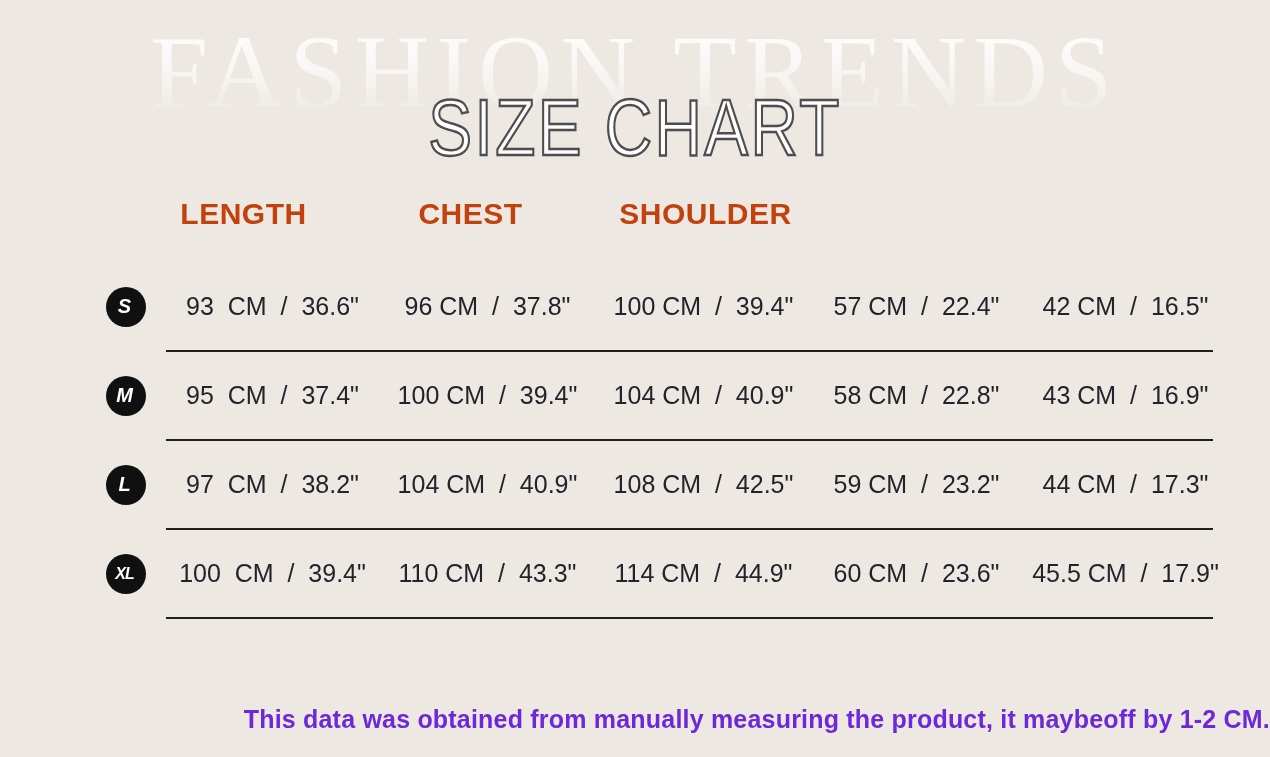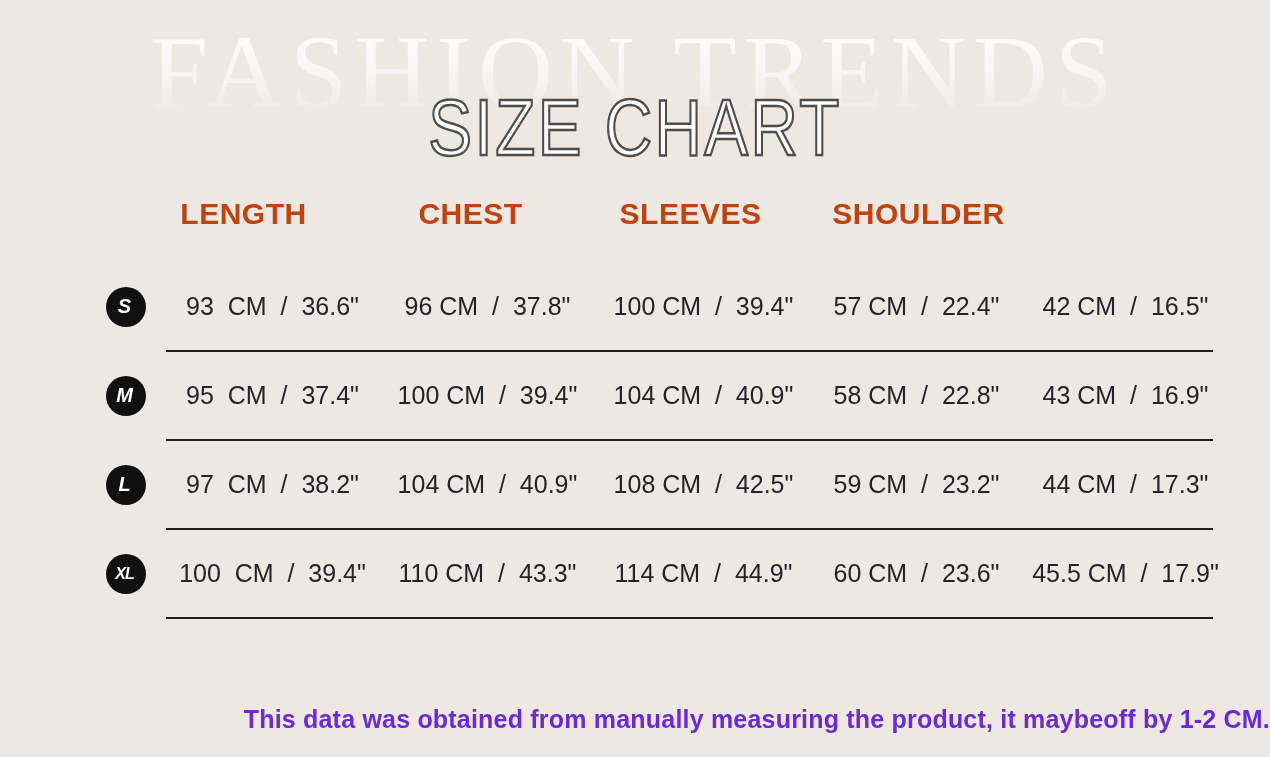--- a/index.html
+++ b/index.html
@@ -135,21 +135,20 @@
   <div class="bg-title">FASHION TRENDS</div>
 
   <h1 class="main-title"><span class="stroke-text">SIZE CHART</span></h1>
 
   <div class="size-table">
 
     <div class="thead">
       <div class="badge-cell"></div>
       <div class="th th-1">LENGTH</div>
       <div class="th th-3">CHEST</div>
-      <div class="th th-4">SLEEVES</div>
       <div class="th th-5">SHOULDER</div>
     </div>
 
     <div class="trow">
       <div class="badge-cell">
         <span class="badge">S</span>
       </div>
       <div class="td col-1">93  CM  /  36.6"</div>
       <div class="td col-2">96 CM  /  37.8"</div>
       <div class="td col-3">100 CM  /  39.4"</div>

